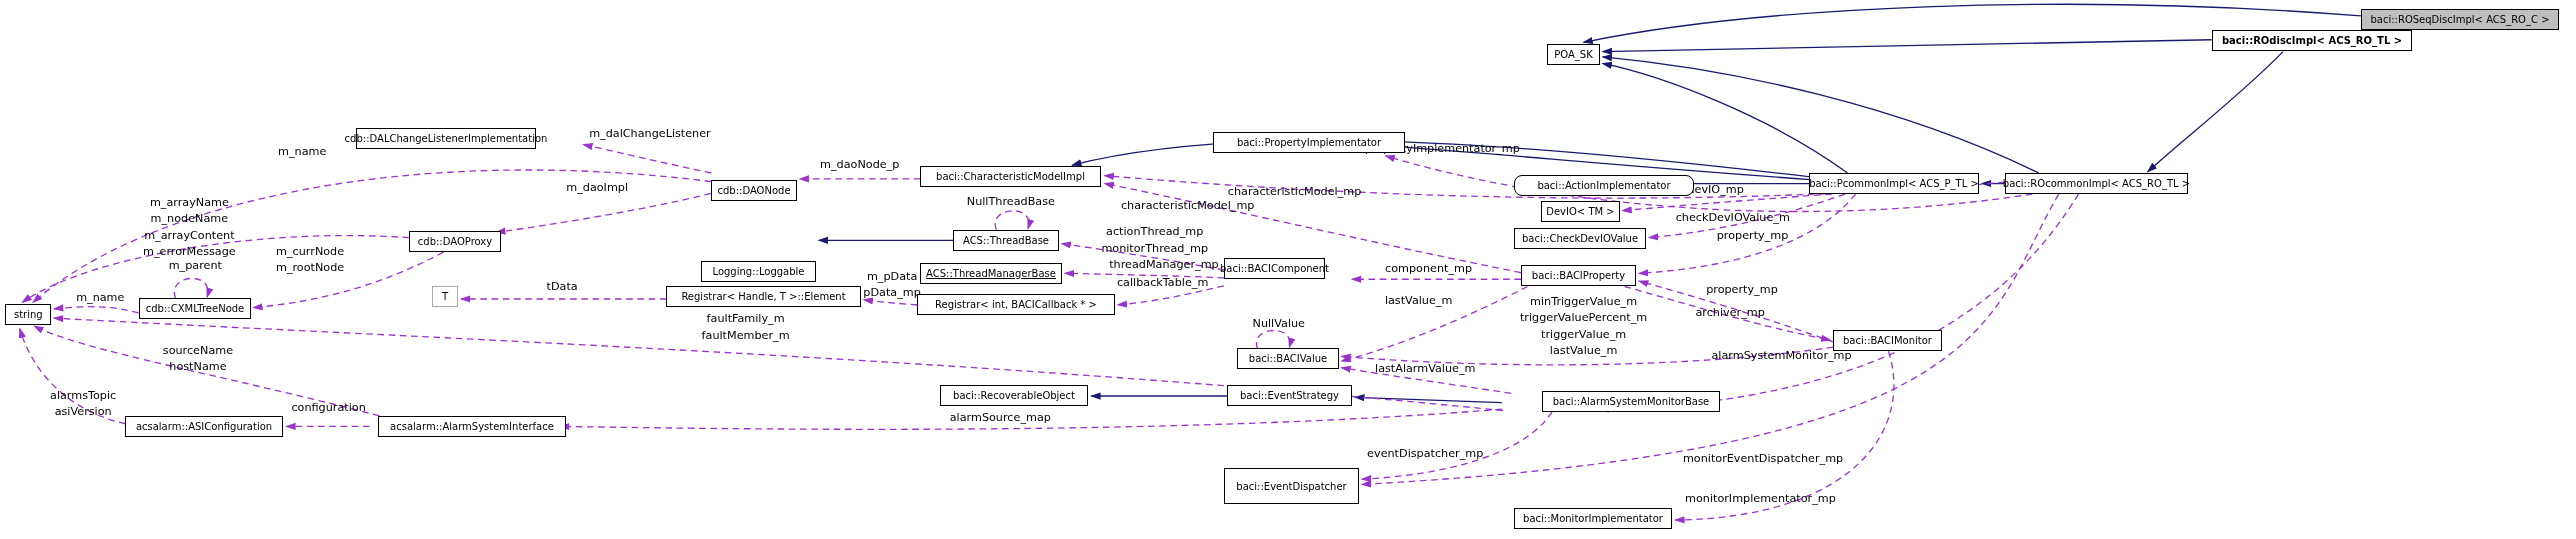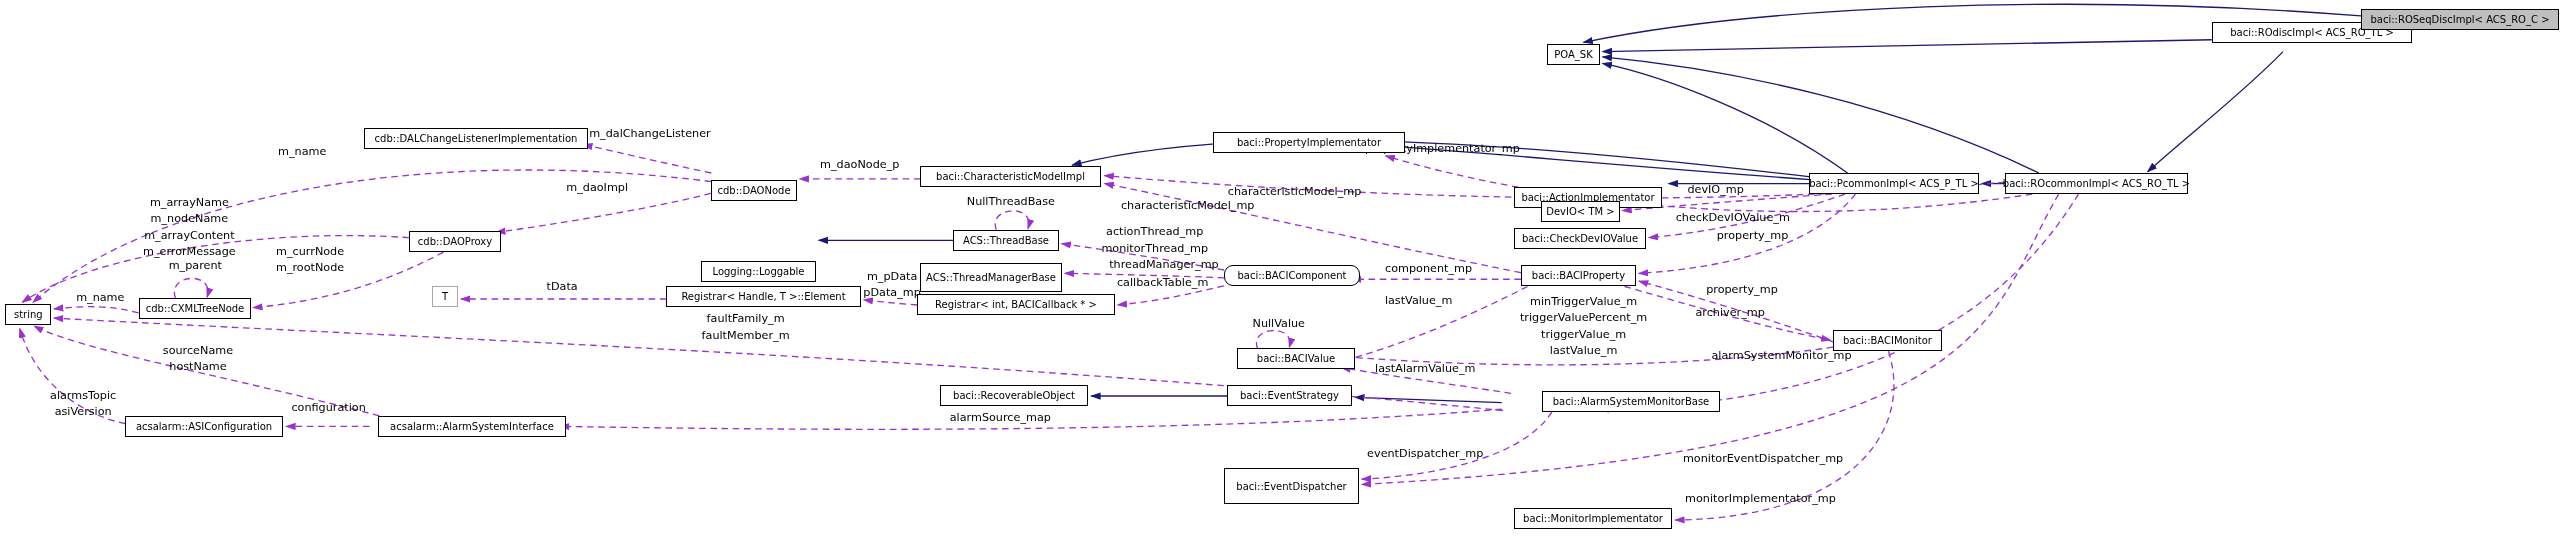--- a/index.html
+++ b/index.html
@@ -116,43 +116,43 @@
         <text class="edge-label" x="2160" y="692"><tspan x="2160" dy="0">eventDispatcher_mp</tspan></text>
         <text class="edge-label" x="2672" y="700"><tspan x="2672" dy="0">monitorEventDispatcher_mp</tspan></text>
         <text class="edge-label" x="2668" y="760"><tspan x="2668" dy="0">monitorImplementator_mp</tspan></text>
       </g>
   </svg>
   <div id="nodes">
       <div class="node" style="left: 5.3px; top: 304px; width: 46px; height: 21px;">string</div>
       <div class="node" style="left: 139px; top: 298px; width: 112px; height: 21px;">cdb::CXMLTreeNode</div>
       <div class="node" style="left: 125px; top: 416px; width: 158px; height: 21px;">acsalarm::ASIConfiguration</div>
       <div class="node" style="left: 378px; top: 416px; width: 188px; height: 21px;">acsalarm::AlarmSystemInterface</div>
-      <div class="node" style="left: 364px; top: 128px; width: 224px; height: 21px;">cdb::DALChangeListenerImplementation</div>
+      <div class="node" style="left: 356px; top: 128px; width: 180px; height: 21px;">cdb::DALChangeListenerImplementation</div>
       <div class="node" style="left: 409px; top: 231px; width: 92px; height: 21px;">cdb::DAOProxy</div>
       <div class="node template" style="left: 432px; top: 286px; width: 26px; height: 21px;">T</div>
       <div class="node" style="left: 711px; top: 180px; width: 86px; height: 21px;">cdb::DAONode</div>
       <div class="node" style="left: 701px; top: 230px; width: 115px; height: 21px; margin-top: 31px;">Logging::Loggable</div>
       <div class="node" style="left: 666px; top: 286px; width: 195px; height: 21px;">Registrar&lt; Handle, T &gt;::Element</div>
       <div class="node" style="left: 920px; top: 166px; width: 181px; height: 21px;">baci::CharacteristicModelImpl</div>
       <div class="node" style="left: 953px; top: 230px; width: 106px; height: 21px;">ACS::ThreadBase</div>
-      <div class="node" style="left: 920px; top: 263px; width: 142px; height: 29px;">ACS::ThreadManagerBase</div>
+      <div class="node" style="left: 920px; top: 263px; width: 142px; height: 21px; text-decoration: underline;">ACS::ThreadManagerBase</div>
       <div class="node" style="left: 917px; top: 294px; width: 198px; height: 21px;">Registrar&lt; int, BACICallback * &gt;</div>
       <div class="node" style="left: 940px; top: 385px; width: 148px; height: 21px;">baci::RecoverableObject</div>
       <div class="node" style="left: 1213px; top: 132px; width: 192px; height: 21px;">baci::PropertyImplementator</div>
-      <div class="node" style="left: 1224px; top: 265px; width: 136px; height: 21px; border-radius: 9px;">baci::BACIComponent</div>
-      <div class="node" style="left: 1237px; top: 348px; width: 118px; height: 21px;">baci::BACIValue</div>
+      <div class="node" style="left: 1224px; top: 258px; width: 101px; height: 21px;">baci::BACIComponent</div>
+      <div class="node" style="left: 1237px; top: 348px; width: 102px; height: 21px;">baci::BACIValue</div>
       <div class="node" style="left: 1227px; top: 385px; width: 125px; height: 21px;">baci::EventStrategy</div>
       <div class="node" style="left: 1224px; top: 468px; width: 135px; height: 36px;">baci::EventDispatcher</div>
       <div class="node" style="left: 1547px; top: 44px; width: 53px; height: 21px;">POA_SK</div>
-      <div class="node" style="left: 1514px; top: 187px; width: 148px; height: 21px;">baci::ActionImplementator</div>
+      <div class="node" style="left: 1514px; top: 175px; width: 180px; height: 21px; border-radius: 8px;">baci::ActionImplementator</div>
       <div class="node" style="left: 1541px; top: 201px; width: 79px; height: 21px;">DevIO&lt; TM &gt;</div>
       <div class="node" style="left: 1514px; top: 228px; width: 132px; height: 21px;">baci::CheckDevIOValue</div>
       <div class="node" style="left: 1521px; top: 265px; width: 115px; height: 21px;">baci::BACIProperty</div>
       <div class="node" style="left: 1502px; top: 391px; width: 178px; height: 21px; margin-left: 40px;">baci::AlarmSystemMonitorBase</div>
       <div class="node" style="left: 1514px; top: 508px; width: 158px; height: 21px;">baci::MonitorImplementator</div>
       <div class="node" style="left: 1809px; top: 173px; width: 170px; height: 21px;">baci::PcommonImpl&lt; ACS_P_TL &gt;</div>
       <div class="node" style="left: 1833px; top: 330px; width: 109px; height: 21px;">baci::BACIMonitor</div>
       <div class="node" style="left: 2005px; top: 173px; width: 183px; height: 21px;">baci::ROcommonImpl&lt; ACS_RO_TL &gt;</div>
-      <div class="node" style="left: 2212px; top: 22px; width: 200px; height: 21px;">baci::ROdiscImpl&lt; ACS_RO_TL &gt;</div>
+      <div class="node" style="left: 2212px; top: 30px; width: 200px; height: 21px; font-weight: bold;">baci::ROdiscImpl&lt; ACS_RO_TL &gt;</div>
       <div class="node main" style="left: 2361px; top: 9.2px; width: 198px; height: 21px;">baci::ROSeqDiscImpl&lt; ACS_RO_C &gt;</div>
     </div>
 </div>
 
 
 </body></html>

